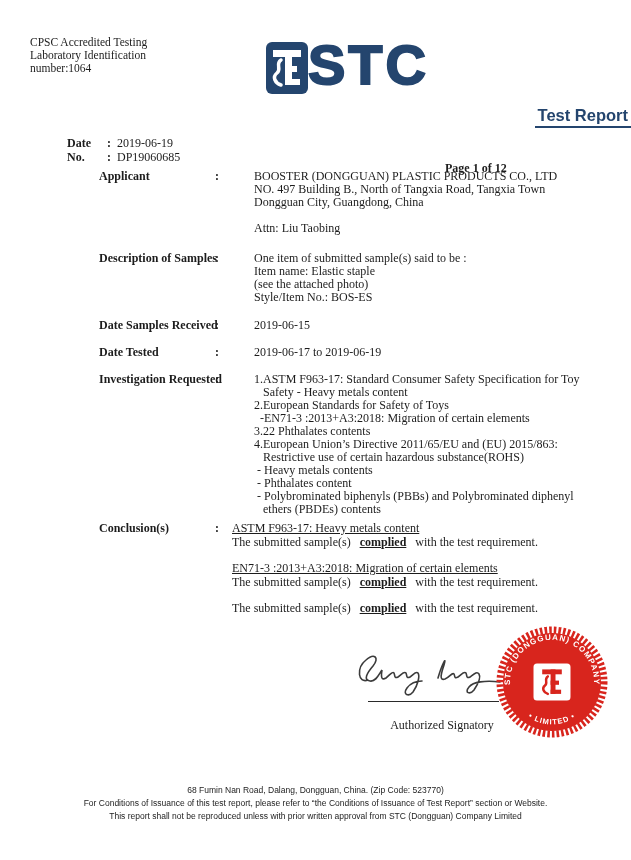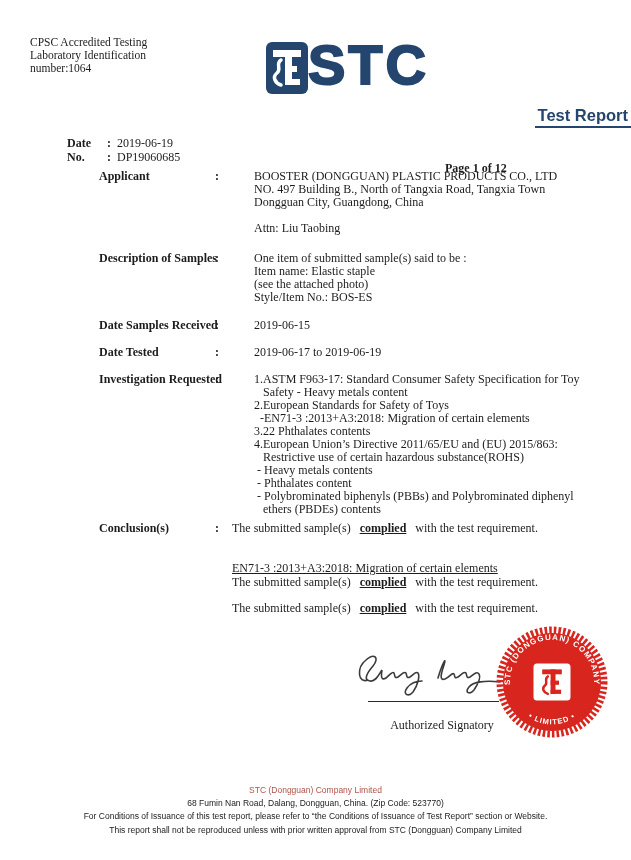--- a/index.html
+++ b/index.html
@@ -142,20 +142,21 @@
  - Polybrominated biphenyls (PBBs) and Polybrominated diphenyl
    ethers (PBDEs) contents</div>
   </div>
 
   <div class="frow" style="top:522px">
     <span class="flbl">Conclusion(s)</span>
     <span class="fcol">:</span>
   </div>
 
   <div class="cgroup" style="top:522px">
+    <div class="ctitle">ASTM F963-17: Heavy metals content</div>
     <div class="csent">
       <span>The submitted sample(s)</span><span class="cword">complied</span><span>with the test requirement.</span>
     </div>
   </div>
 
   <div class="cgroup" style="top:562px">
     <div class="ctitle">EN71-3 :2013+A3:2018: Migration of certain elements</div>
     <div class="csent">
       <span>The submitted sample(s)</span><span class="cword">complied</span><span>with the test requirement.</span>
     </div>
@@ -185,19 +186,18 @@
       <textPath href="#seal-arc-top" startOffset="50%" text-anchor="middle">STC (DONGGUAN) COMPANY</textPath>
     </text>
     <text font-family="Liberation Sans, sans-serif" font-size="7.5" font-weight="bold" fill="#ffffff" letter-spacing="1">
       <textPath href="#seal-arc-bottom" startOffset="50%" text-anchor="middle">• LIMITED •</textPath>
     </text>
     <rect x="-20" y="-20" width="40" height="40" rx="5" fill="#ffffff" stroke="#d8251d" stroke-width="3"></rect>
     <use href="#stc-glyph" x="-14" y="-17.5" width="28" height="35" style="color:#d8251d"></use>
   </svg>
 
   <div class="footer">
-    <div class="company">STC (Dongguan) Company Limited</div>
     <div>68 Fumin Nan Road, Dalang, Dongguan, China. (Zip Code: 523770)</div>
     <div>For Conditions of Issuance of this test report, please refer to “the Conditions of Issuance of Test Report” section or Website.</div>
     <div>This report shall not be reproduced unless with prior written approval from STC (Dongguan) Company Limited</div>
   </div>
 
 </div>
 
 </body></html>

